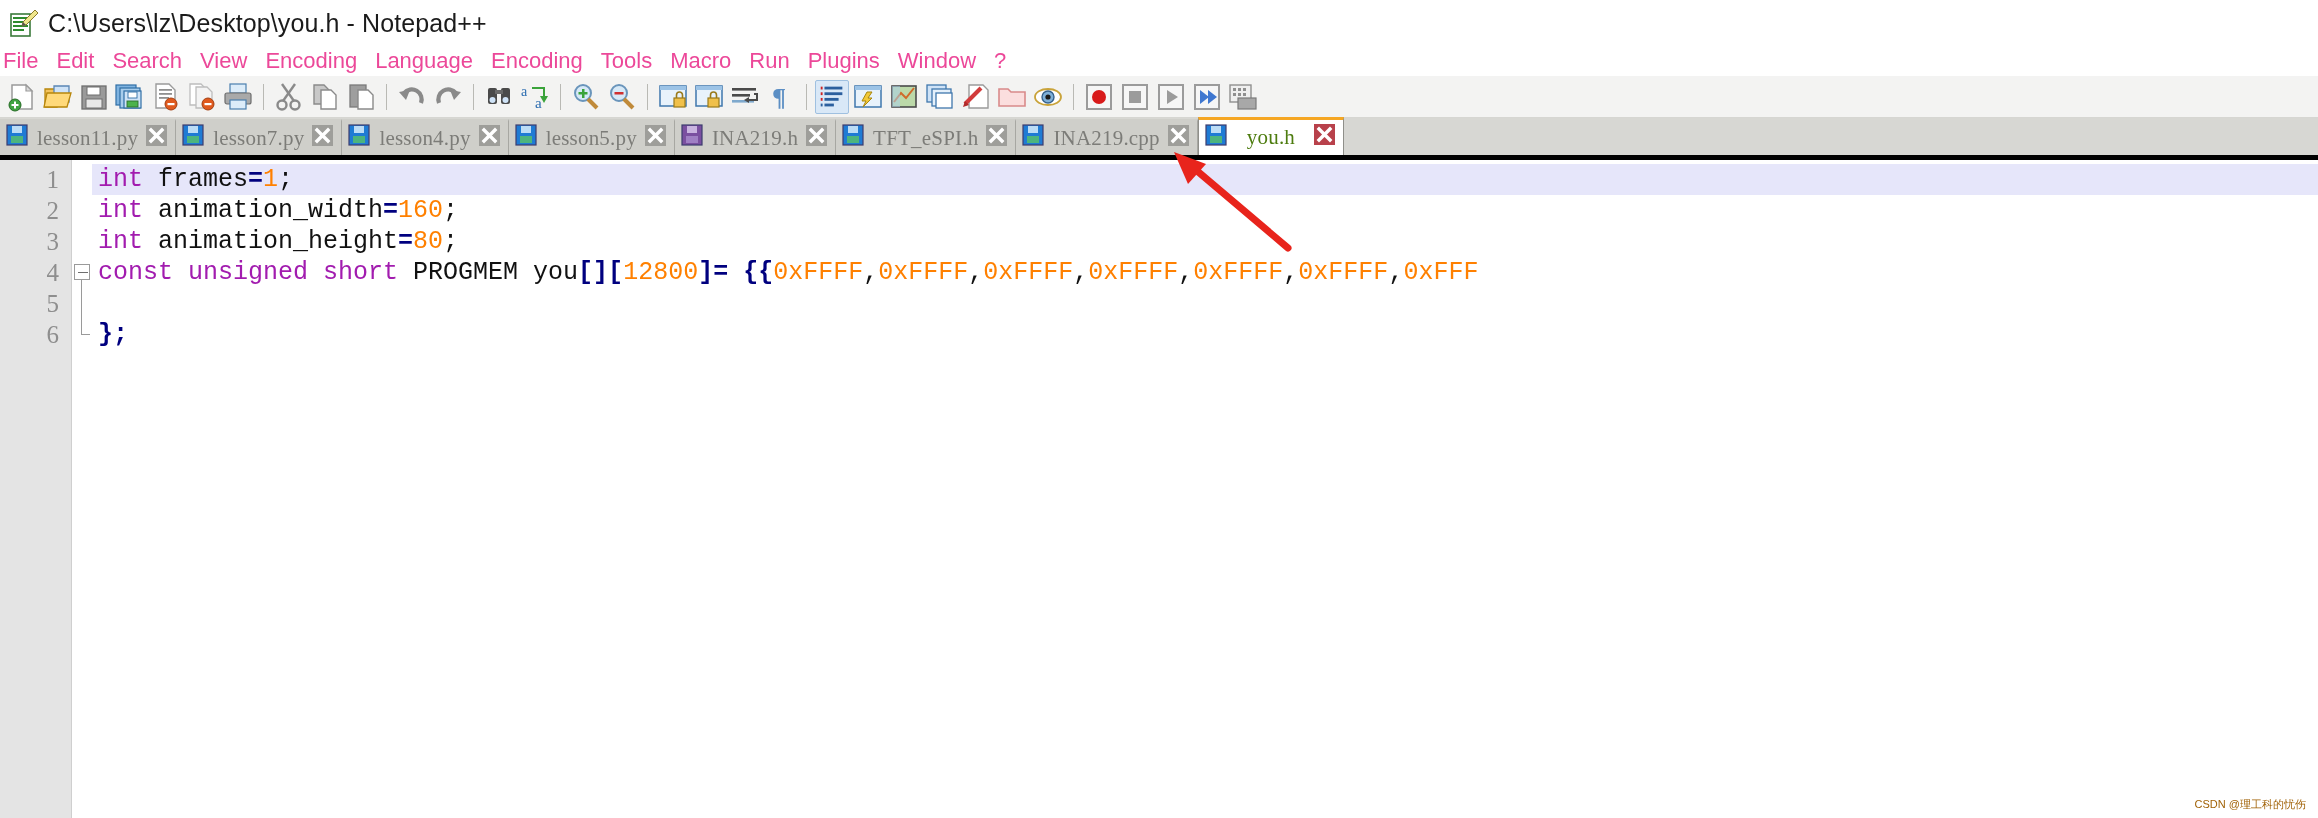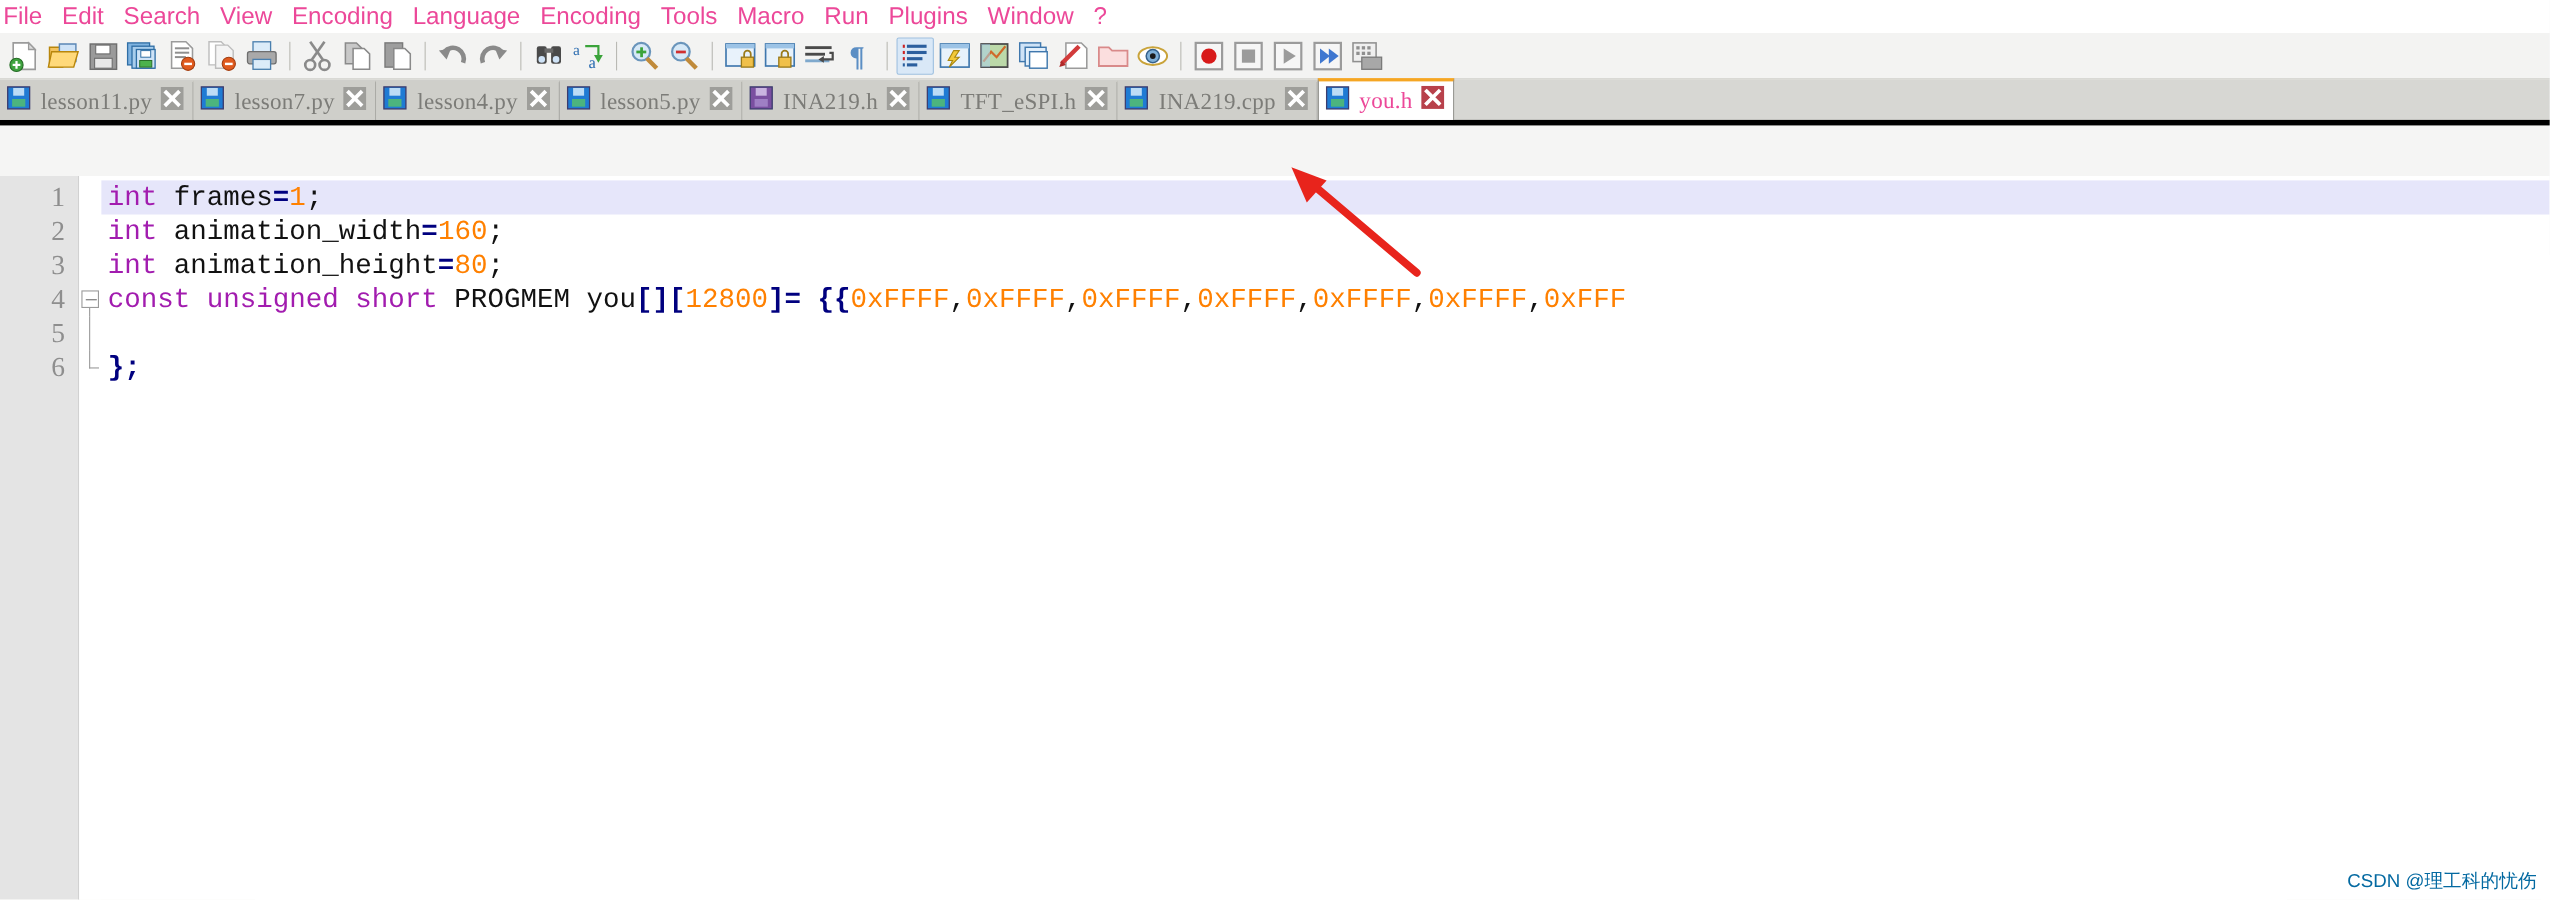--- a/index.html
+++ b/index.html
@@ -67,25 +67,26 @@
     font-size: 21px;
     color: #7c7c78;
     white-space: nowrap;
     position: relative;
     cursor: default;
   }
   .tab .tname { margin: 0 8px 0 9px; letter-spacing:.2px; }
   .tab.active {
     background: #ffffff;
     border-top: 3px solid #f5a623;
-    color: #ec4899;
+    color: #4d7c0f;
     height: 38px;
     border-right: 1px solid #8f8f8a;
     border-left: 1px solid #8f8f8a;
     z-index: 3;
+    gap: 11px;
   }
   .floppy { width: 22px; height: 22px; flex: 0 0 auto; }
   .closebox { width: 21px; height: 21px; flex: 0 0 auto; }
 
   
   .editor {
     position: absolute; left: 0; right: 0; top: 160px; bottom: 0;
     background: #ffffff;
     display: flex;
     overflow: hidden;
@@ -139,29 +140,43 @@
   .op  { color: #00007f; font-weight: bold; }
   .pl  { color: #111111; text-align: center; }
 
   
   .arrow { position: absolute; pointer-events: none; }
 
   
   .watermark {
     position: absolute; right: 12px; bottom: 6px;
     font-family: "Liberation Sans", sans-serif;
-    font-size: 17px; color: #0369a1;
+    font-size: 11px; color: #a16207;
     white-space: nowrap;
   }
 </style>
 </head>
 <body>
 
 <div id="app">
 
+  <div class="titlebar">
+    <div class="title-icon">
+      <svg width="30" height="30" viewBox="0 0 30 30">
+        <rect x="3" y="6" width="19" height="22" fill="#ffffff" stroke="#3a7a3a" stroke-width="1.6"></rect>
+        <rect x="5" y="9" width="15" height="2" fill="#2e8b2e"></rect>
+        <rect x="5" y="13" width="15" height="2" fill="#2e8b2e"></rect>
+        <rect x="5" y="17" width="15" height="2" fill="#2e8b2e"></rect>
+        <rect x="5" y="21" width="11" height="2" fill="#2e8b2e"></rect>
+        <polygon points="15,14 27,2 30,5 18,17 14,18" fill="#f0e68c" stroke="#8a7a2a" stroke-width="1"></polygon>
+        <polygon points="14,18 15,14 18,17" fill="#555"></polygon>
+      </svg>
+    </div>
+    <div class="title-text">C:\Users\lz\Desktop\you.h - Notepad++</div>
+  </div>
 
   <div class="menubar">
     <div class="mi">File</div>
     <div class="mi">Edit</div>
     <div class="mi">Search</div>
     <div class="mi">View</div>
     <div class="mi">Encoding</div>
     <div class="mi">Language</div>
     <div class="mi">Encoding</div>
     <div class="mi">Tools</div>

